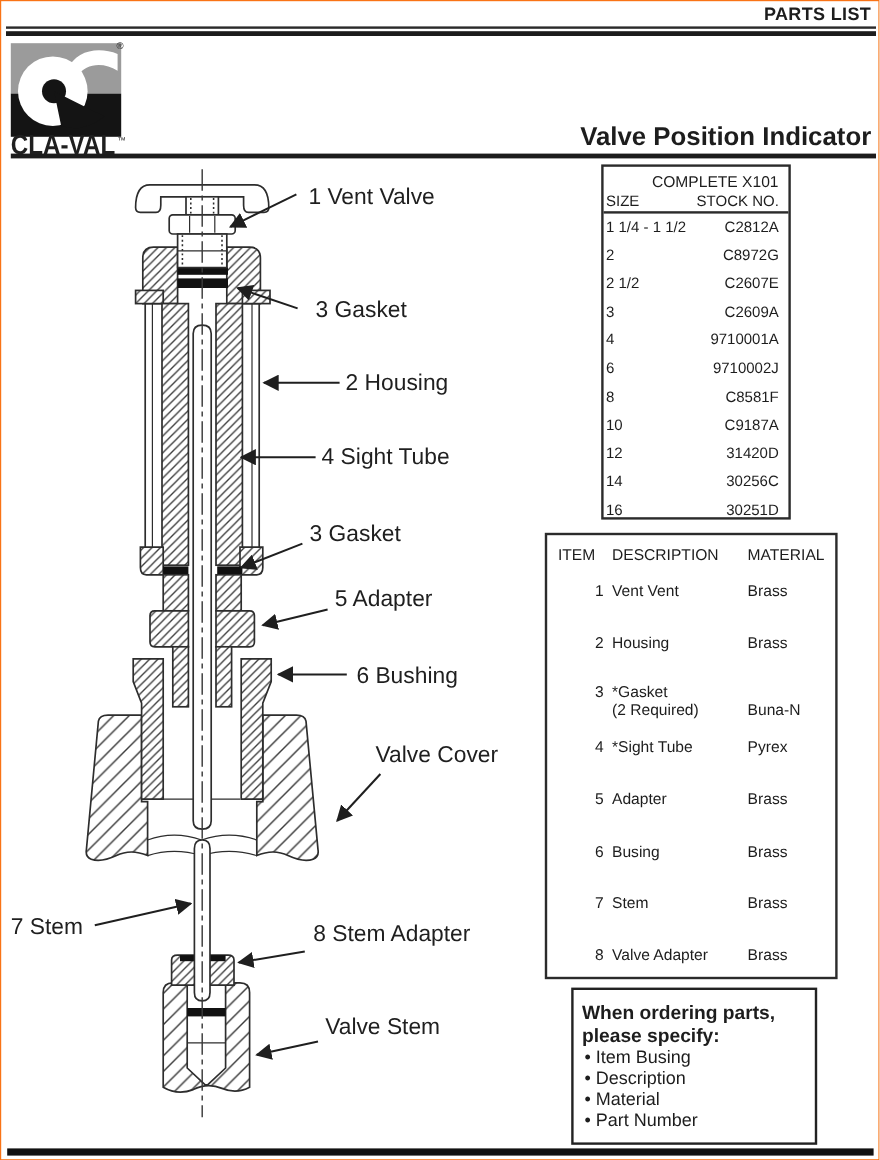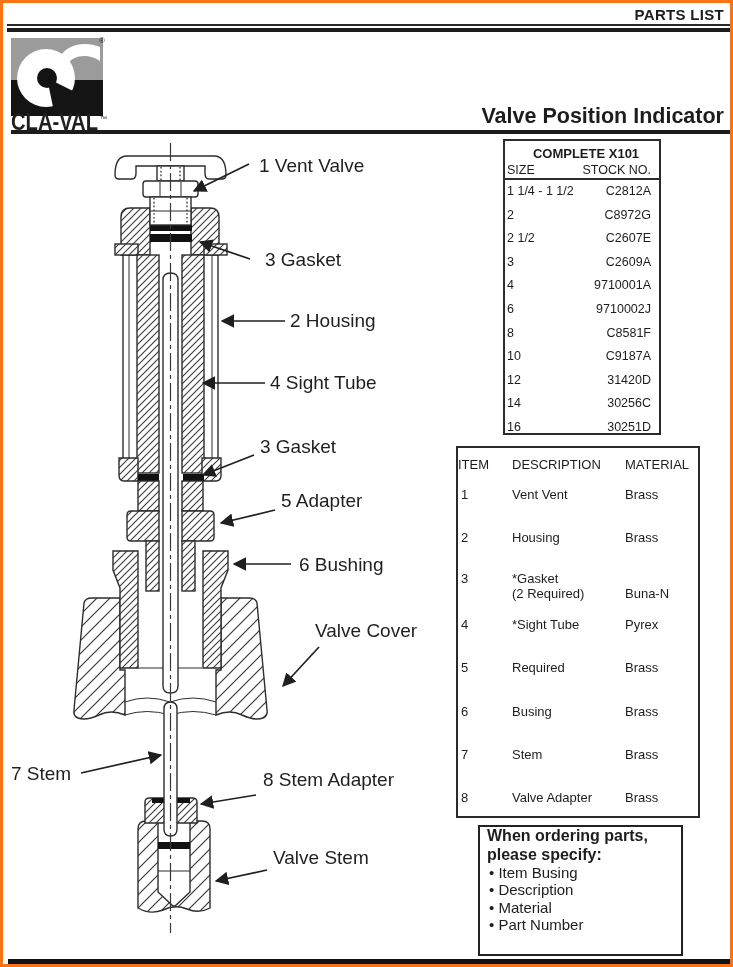--- a/index.html
+++ b/index.html
@@ -1,46 +1,46 @@
 <!DOCTYPE html>
 <html><head>
 <meta charset="utf-8">
 <style>
   html,body{margin:0;padding:0;background:#e8e8e8;}
   *{box-sizing:border-box;}
   #page{
     position:relative;width:733px;height:967px;background:#ffffff;
-    border:3px solid #f97316;overflow:hidden;
+    border:1px solid #f97316;overflow:hidden;
     font-family:"Liberation Sans",sans-serif;color:#1d1d1d;
   }
   .abs{position:absolute;}
   
   #parts-list{top:3px;right:6px;font-size:15px;font-weight:bold;letter-spacing:.3px;}
   #rule-thin{top:21px;left:4px;width:725px;height:1.5px;background:#2a2a2a;}
   #rule-thick{top:24.5px;left:4px;width:725px;height:4.5px;background:#1c1c1c;}
   #model{top:30px;right:6px;font-size:43px;font-weight:bold;letter-spacing:-1px;}
   #subtitle{top:101px;right:6px;font-size:21.5px;font-weight:bold;}
   #subtitle-rule{top:127px;left:8px;width:721px;height:3.5px;background:#1c1c1c;}
   
   #stock-table{left:500px;top:136px;width:158px;height:296px;border:2px solid #2b2b2b;font-size:12.5px;}
-  #stock-table .t-title{position:absolute;top:5px;left:4px;width:100%;text-align:center;font-weight:bold;font-size:13px;}
+  #stock-table .t-title{position:absolute;top:5px;left:16px;width:100%;text-align:center;font-weight:normal;font-size:13px;}
   #stock-table .t-head{position:absolute;top:22px;left:0;width:100%;}
   #stock-table .hr{position:absolute;top:37px;left:0;width:100%;height:1.6px;background:#2b2b2b;}
   .s-row{position:absolute;left:0;width:100%;height:16px;}
   .s-size{position:absolute;left:2px;width:64px;text-align:left;white-space:nowrap;}
   .s-stock{position:absolute;right:8px;text-align:right;white-space:nowrap;}
   
   #parts-table{left:453px;top:443px;width:244px;height:372px;border:2px solid #2b2b2b;font-size:13px;}
   .p-row{position:absolute;left:0;width:100%;}
-  .c-item{position:absolute;left:3px;width:44px;text-align:left;}
+  .c-item{position:absolute;left:3px;width:44px;text-align:right;}
   .c-desc{position:absolute;left:54px;white-space:nowrap;}
   .c-mat{position:absolute;left:167px;white-space:nowrap;}
   .dline{display:block;line-height:15px;}
   
-  #ordering-box{left:475px;top:822px;width:205px;height:131px;border:2px solid #222;padding:0 7px 0 7px;overflow:hidden;}
+  #ordering-box{left:475px;top:822px;width:205px;height:131px;border:2px solid #222;padding:11px 7px 0 7px;overflow:hidden;}
   .ord-title{font-size:16px;font-weight:bold;line-height:18.5px;}
   .ord-li{font-size:15px;line-height:17.4px;padding-left:2px;}
   .ord-li::before{content:"• ";}
   
   #footer-rule{left:5px;top:956px;width:722px;height:6px;background:#111;}
   
   svg{display:block;}
   svg text{font-family:"Liberation Sans",sans-serif;fill:#1f1f1f;}
   .callout-text{font-size:19px;}
   .lead{stroke:#1f1f1f;stroke-width:1.7;fill:none;}
@@ -291,21 +291,21 @@
         </span>
       <span class="c-mat" style="top:15px">Buna-N</span>
     </div>
     <div class="p-row" style="top:169px">
         <span class="c-item">4</span>
         <span class="c-desc">*Sight Tube</span>
         <span class="c-mat">Pyrex</span>
       </div>
     <div class="p-row" style="top:212px">
         <span class="c-item">5</span>
-        <span class="c-desc">Required</span>
+        <span class="c-desc">Adapter</span>
         <span class="c-mat">Brass</span>
       </div>
     <div class="p-row" style="top:256px">
         <span class="c-item">6</span>
         <span class="c-desc">Busing</span>
         <span class="c-mat">Brass</span>
       </div>
     <div class="p-row" style="top:299px">
         <span class="c-item">7</span>
         <span class="c-desc">Stem</span>

